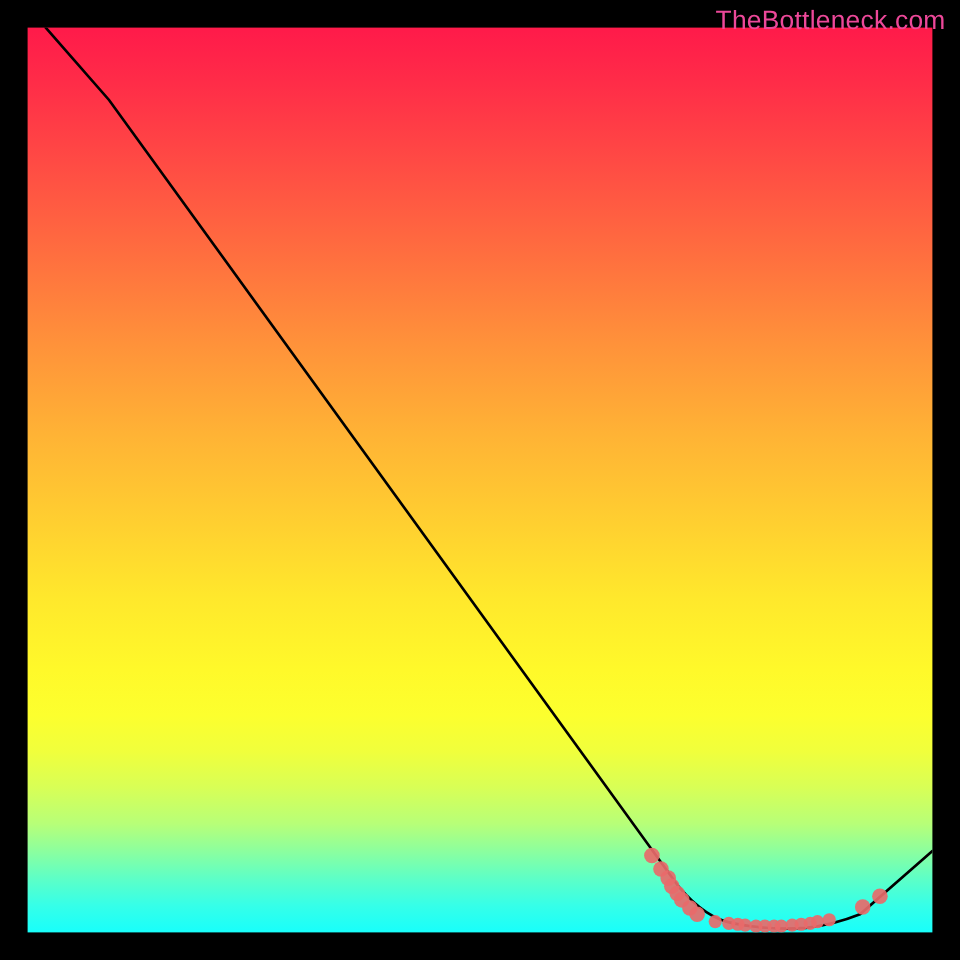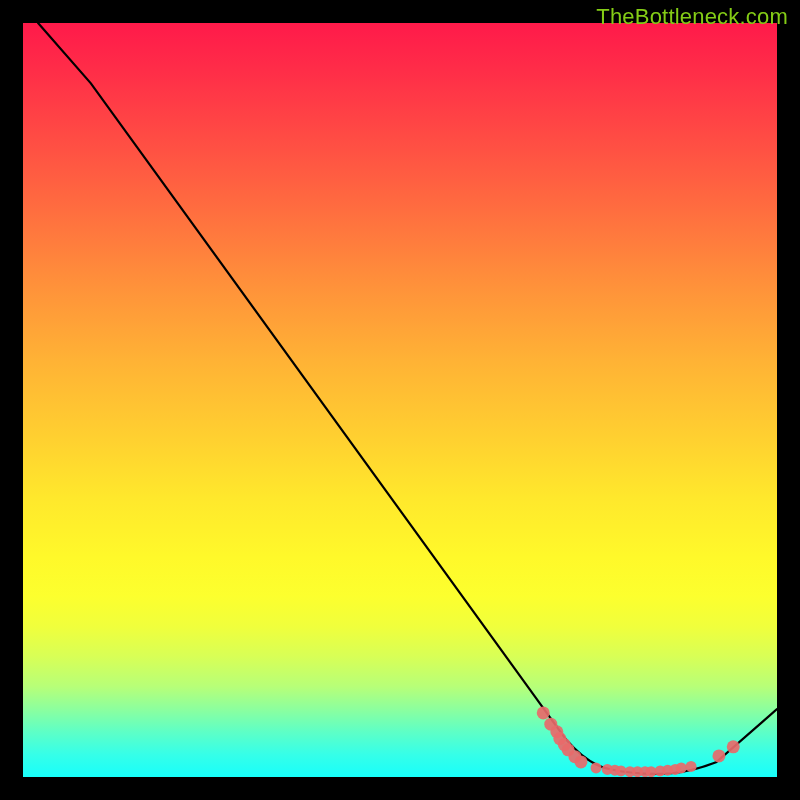--- a/index.html
+++ b/index.html
@@ -35,21 +35,21 @@
       #8cff9e 91%,
       #5effc6 94%,
       #36ffe8 97%,
       #18fffb 100%
     );
   }
   .watermark {
     position: absolute;
     top: 4px;
     right: 12px;
-    color: #84cc16;
+    color: #ec4899;
     font-size: 22px;
     font-weight: 400;
     letter-spacing: 0.2px;
     z-index: 5;
     margin-left: 20px;
   }
   svg.curve {
     position: absolute;
     left: 0;
     top: 0;

